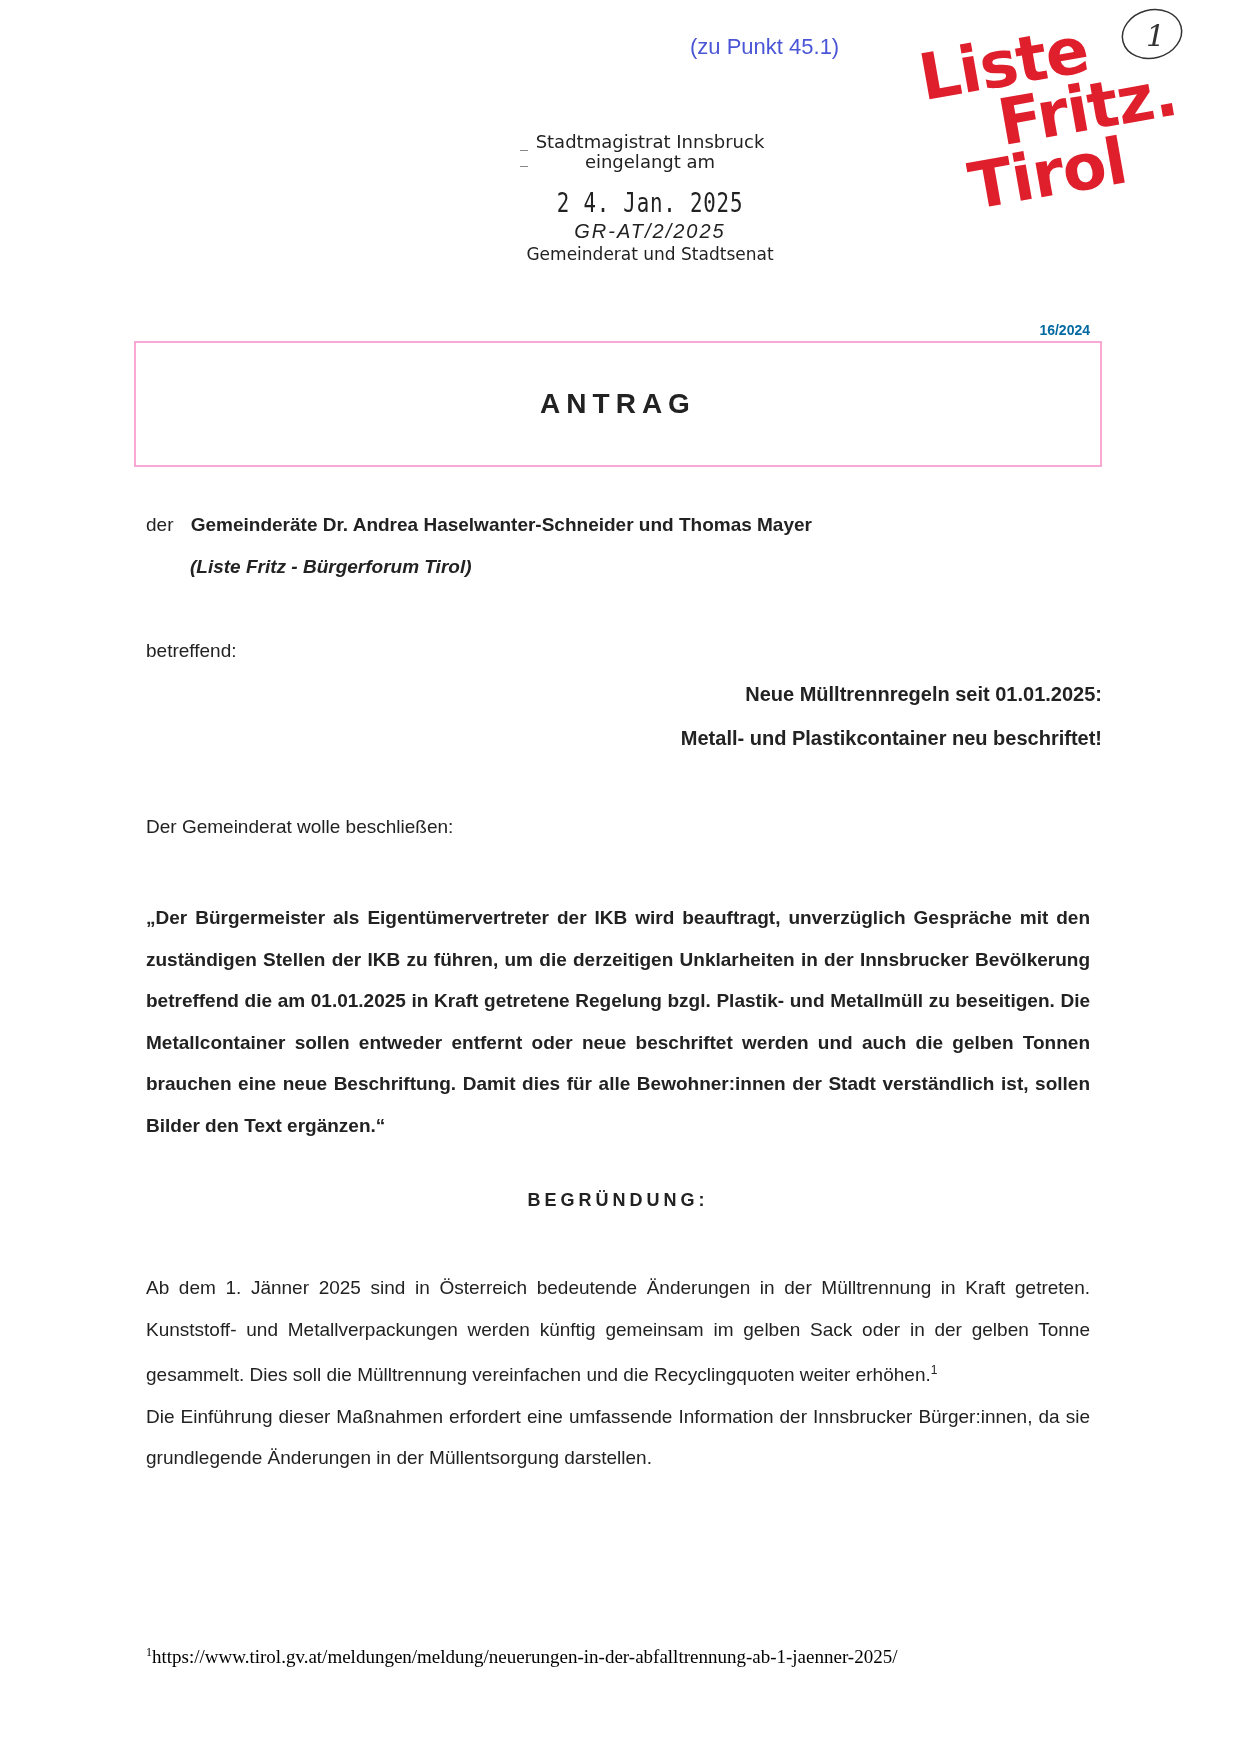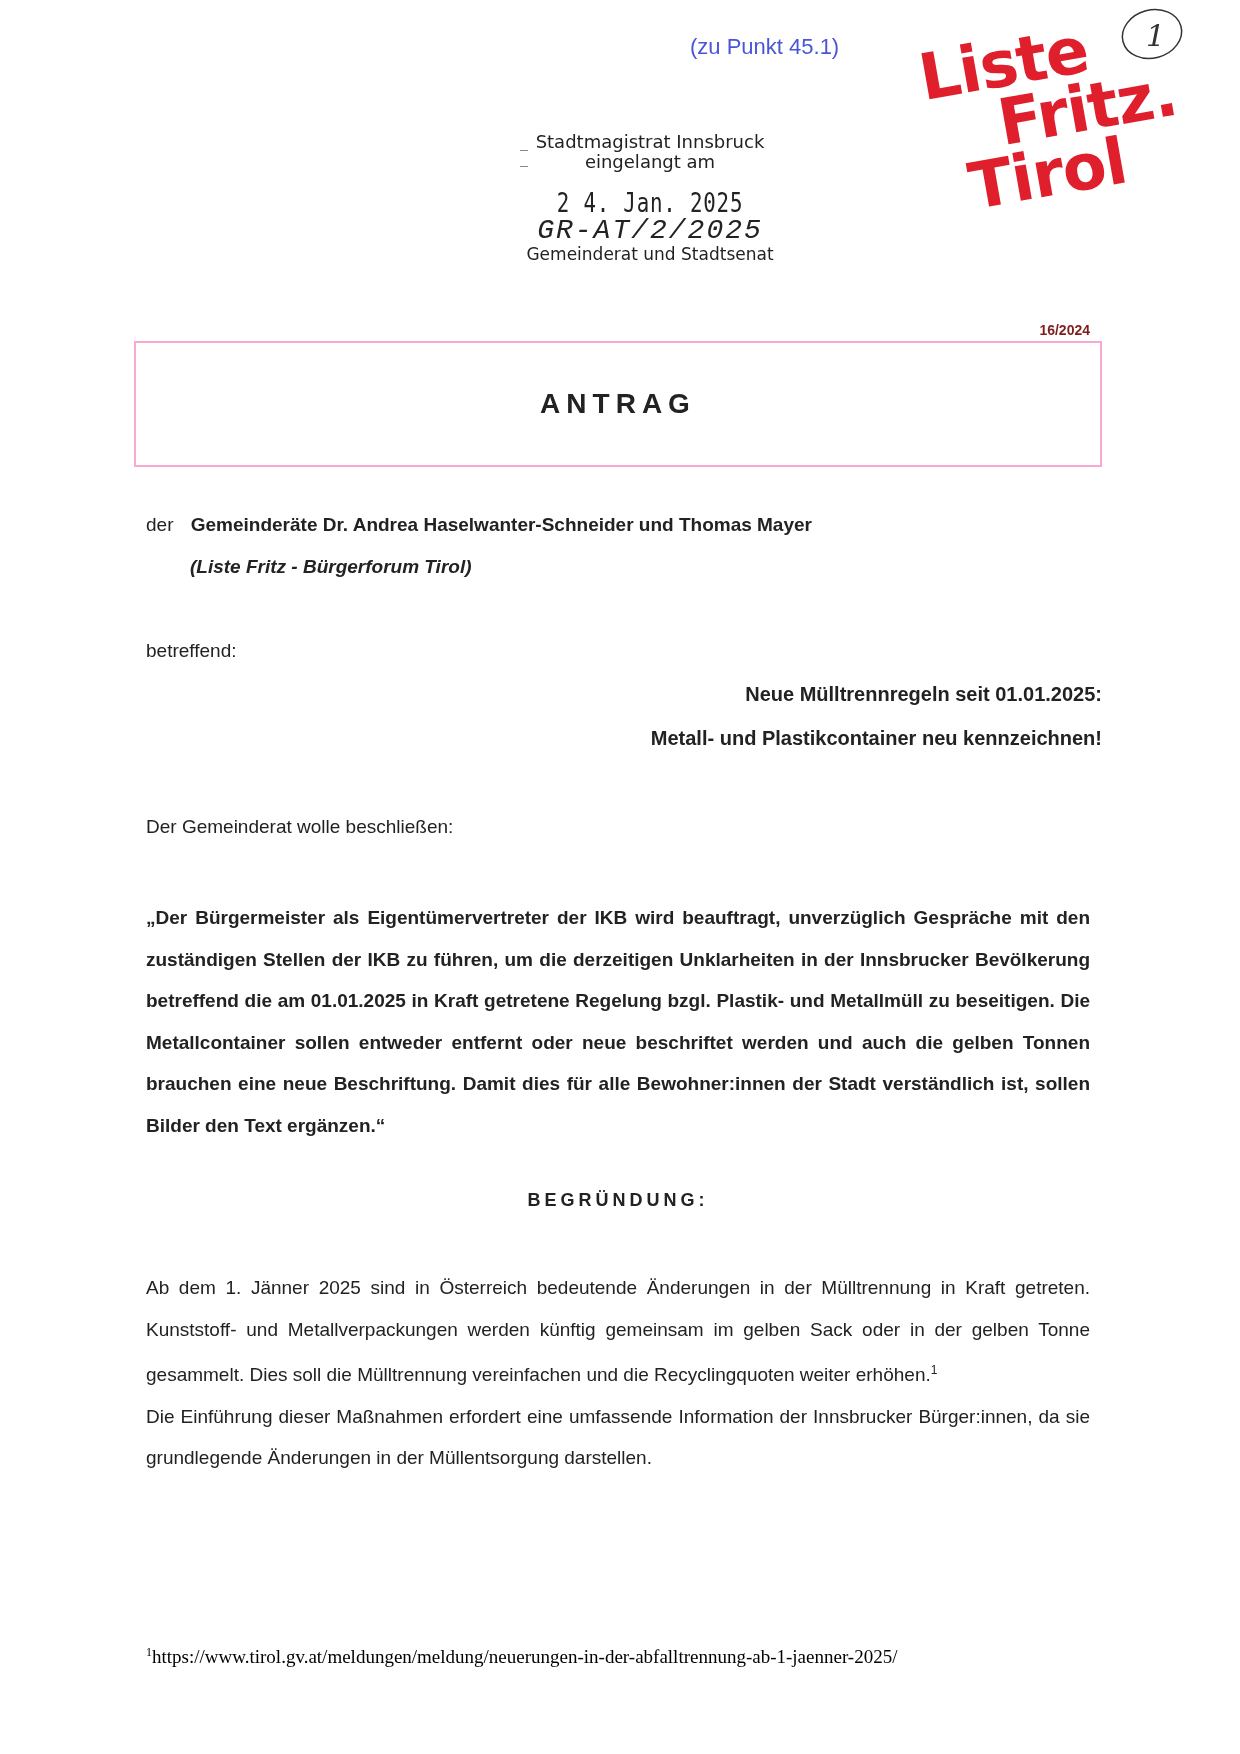--- a/index.html
+++ b/index.html
@@ -14,26 +14,26 @@
                  font-size: 64px; line-height: 58px; transform: rotate(-10deg);
                  transform-origin: left top; letter-spacing: -1px; }
     .logo-line { display: block; }
     .logo-line.l2 { padding-left: 70px; }
     .logo-line.l3 { padding-left: 30px; }
     .stamp { left: 520px; top: 132px; width: 260px; text-align: center;
              font-family: "DejaVu Sans", sans-serif; color: #222; }
     .stamp-org { font-size: 18px; line-height: 20px; }
     .stamp-date { font-family: "DejaVu Sans Mono", monospace; font-size: 26px; margin-top: 16px;
                   letter-spacing: 1px; transform: scaleX(0.8); }
-    .stamp-handwritten { font-family: Liberation Mono, monospace; font-style: italic; font-size: 28px;
+    .stamp-handwritten { font-family: Liberation Sans, sans-serif; font-style: italic; font-size: 20px;
                          line-height: 26px; letter-spacing: 2px; }
     .stamp-dept { font-size: 17px; line-height: 20px; }
     .stamp-dashes { left: 520px; top: 150px; width: 10px; }
     .stamp-dashes div { height: 1px; background: #888; width: 8px; margin-bottom: 15px; }
-    .doc-number { right: 150px; top: 322px; font-size: 14px; font-weight: bold; color: #7f1d1d; text-align: center; }
+    .doc-number { right: 150px; top: 322px; font-size: 14px; font-weight: bold; color: #0369a1; text-align: center; }
     .antrag-box { left: 134px; top: 341px; width: 968px; height: 126px;
                   border: 2px solid #f9a8d4; box-sizing: border-box;
                   display: flex; align-items: center; justify-content: center; }
     .antrag-title { font-size: 28px; font-weight: bold; letter-spacing: 6px; color: #222; }
     .body-text { font-family: "Liberation Sans", sans-serif; font-size: 19px; color: #222; }
     .applicants { left: 146px; top: 514px; }
     .applicants .der { font-weight: normal; margin-right: 12px; }
     .applicants .names { font-weight: bold; }
     .party { left: 190px; top: 556px; font-style: italic; font-weight: bold; }
     .regarding-label { left: 146px; top: 640px; }
@@ -91,21 +91,21 @@
 </div>
 
 <div class="abs body-text applicants">
   <span class="der">der</span>
   <span class="names">Gemeinderäte Dr. Andrea Haselwanter-Schneider und Thomas Mayer</span>
 </div>
 <div class="abs body-text party">(Liste Fritz - Bürgerforum Tirol)</div>
 
 <div class="abs body-text regarding-label">betreffend:</div>
 <div class="abs body-text subject s1">Neue Mülltrennregeln seit 01.01.2025:</div>
-<div class="abs body-text subject s2">Metall- und Plastikcontainer neu kennzeichnen!</div>
+<div class="abs body-text subject s2">Metall- und Plastikcontainer neu beschriftet!</div>
 
 <div class="abs body-text resolution-intro">Der Gemeinderat wolle beschließen:</div>
 <div class="abs body-text resolution">„Der Bürgermeister als Eigentümervertreter der IKB wird beauftragt, unverzüglich Gespräche mit den zuständigen Stellen der IKB zu führen, um die derzeitigen Unklarheiten in der Innsbrucker Bevölkerung betreffend die am 01.01.2025 in Kraft getretene Regelung bzgl. Plastik- und Metallmüll zu beseitigen. Die Metallcontainer sollen entweder entfernt oder neue beschriftet werden und auch die gelben Tonnen brauchen eine neue Beschriftung. Damit dies für alle Bewohner:innen der Stadt verständlich ist, sollen Bilder den Text ergänzen.“</div>
 
 <div class="abs body-text justification-heading">BEGRÜNDUNG:</div>
 <div class="abs body-text justification">
   <p><span>Ab dem 1. Jänner 2025 sind in Österreich bedeutende Änderungen in der Mülltrennung in Kraft getreten. Kunststoff- und Metallverpackungen werden künftig gemeinsam im gelben Sack oder in der gelben Tonne gesammelt. Dies soll die Mülltrennung vereinfachen und die Recyclingquoten weiter erhöhen.</span><sup>1</sup></p>
   <p>Die Einführung dieser Maßnahmen erfordert eine umfassende Information der Innsbrucker Bürger:innen, da sie grundlegende Änderungen in der Müllentsorgung darstellen.</p>
 </div>
 

